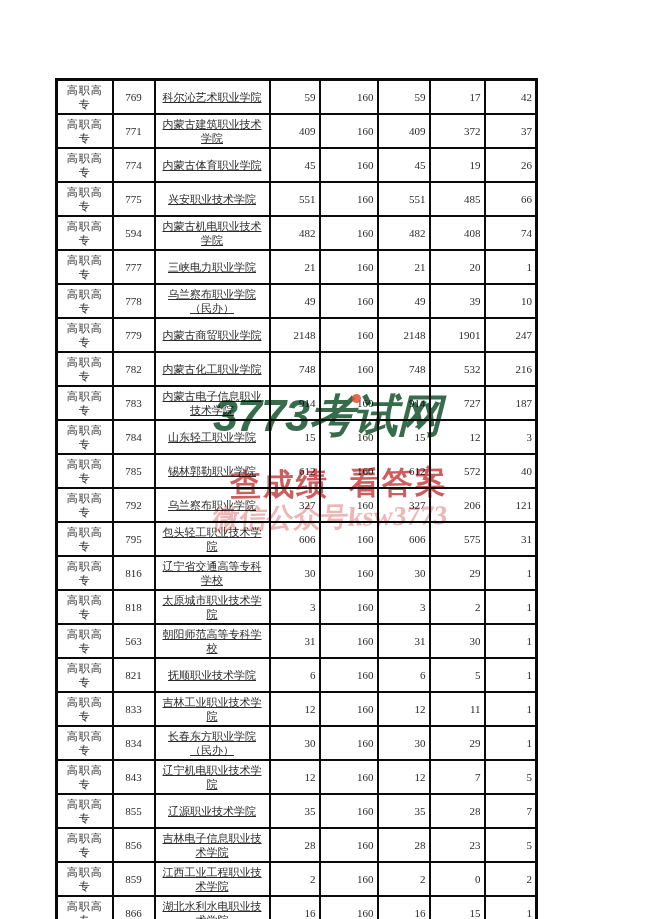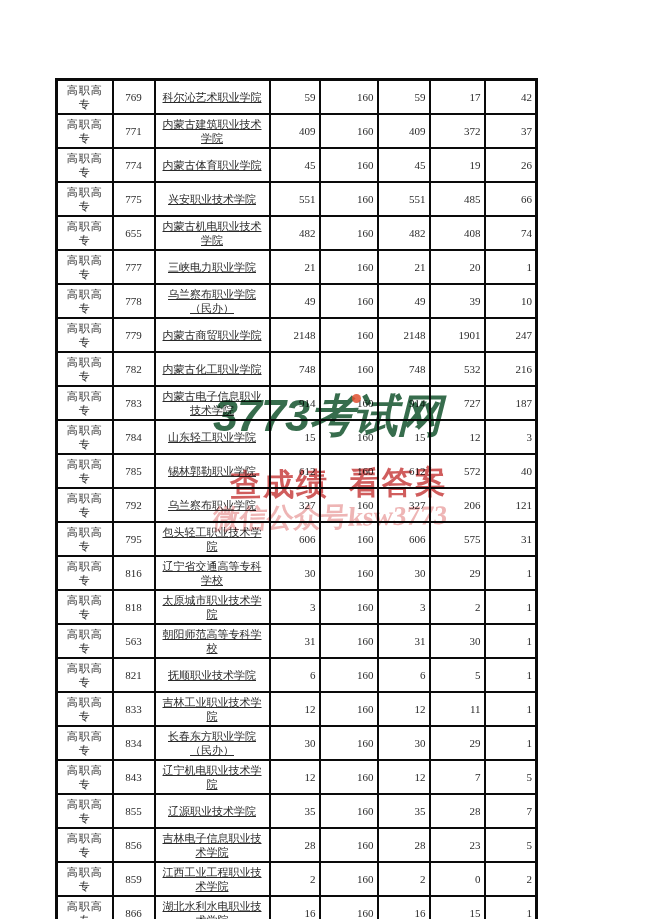--- a/index.html
+++ b/index.html
@@ -128,21 +128,21 @@
           <td class="c-code">775</td>
           <td class="c-school">兴安职业技术学院</td>
           <td class="c-num">551</td>
           <td class="c-num">160</td>
           <td class="c-num">551</td>
           <td class="c-num">485</td>
           <td class="c-num">66</td>
         </tr>
         <tr>
           <td class="c-cat">高职高专</td>
-          <td class="c-code">655</td>
+          <td class="c-code">594</td>
           <td class="c-school">内蒙古机电职业技术学院</td>
           <td class="c-num">482</td>
           <td class="c-num">160</td>
           <td class="c-num">482</td>
           <td class="c-num">408</td>
           <td class="c-num">74</td>
         </tr>
         <tr>
           <td class="c-cat">高职高专</td>
           <td class="c-code">777</td>

